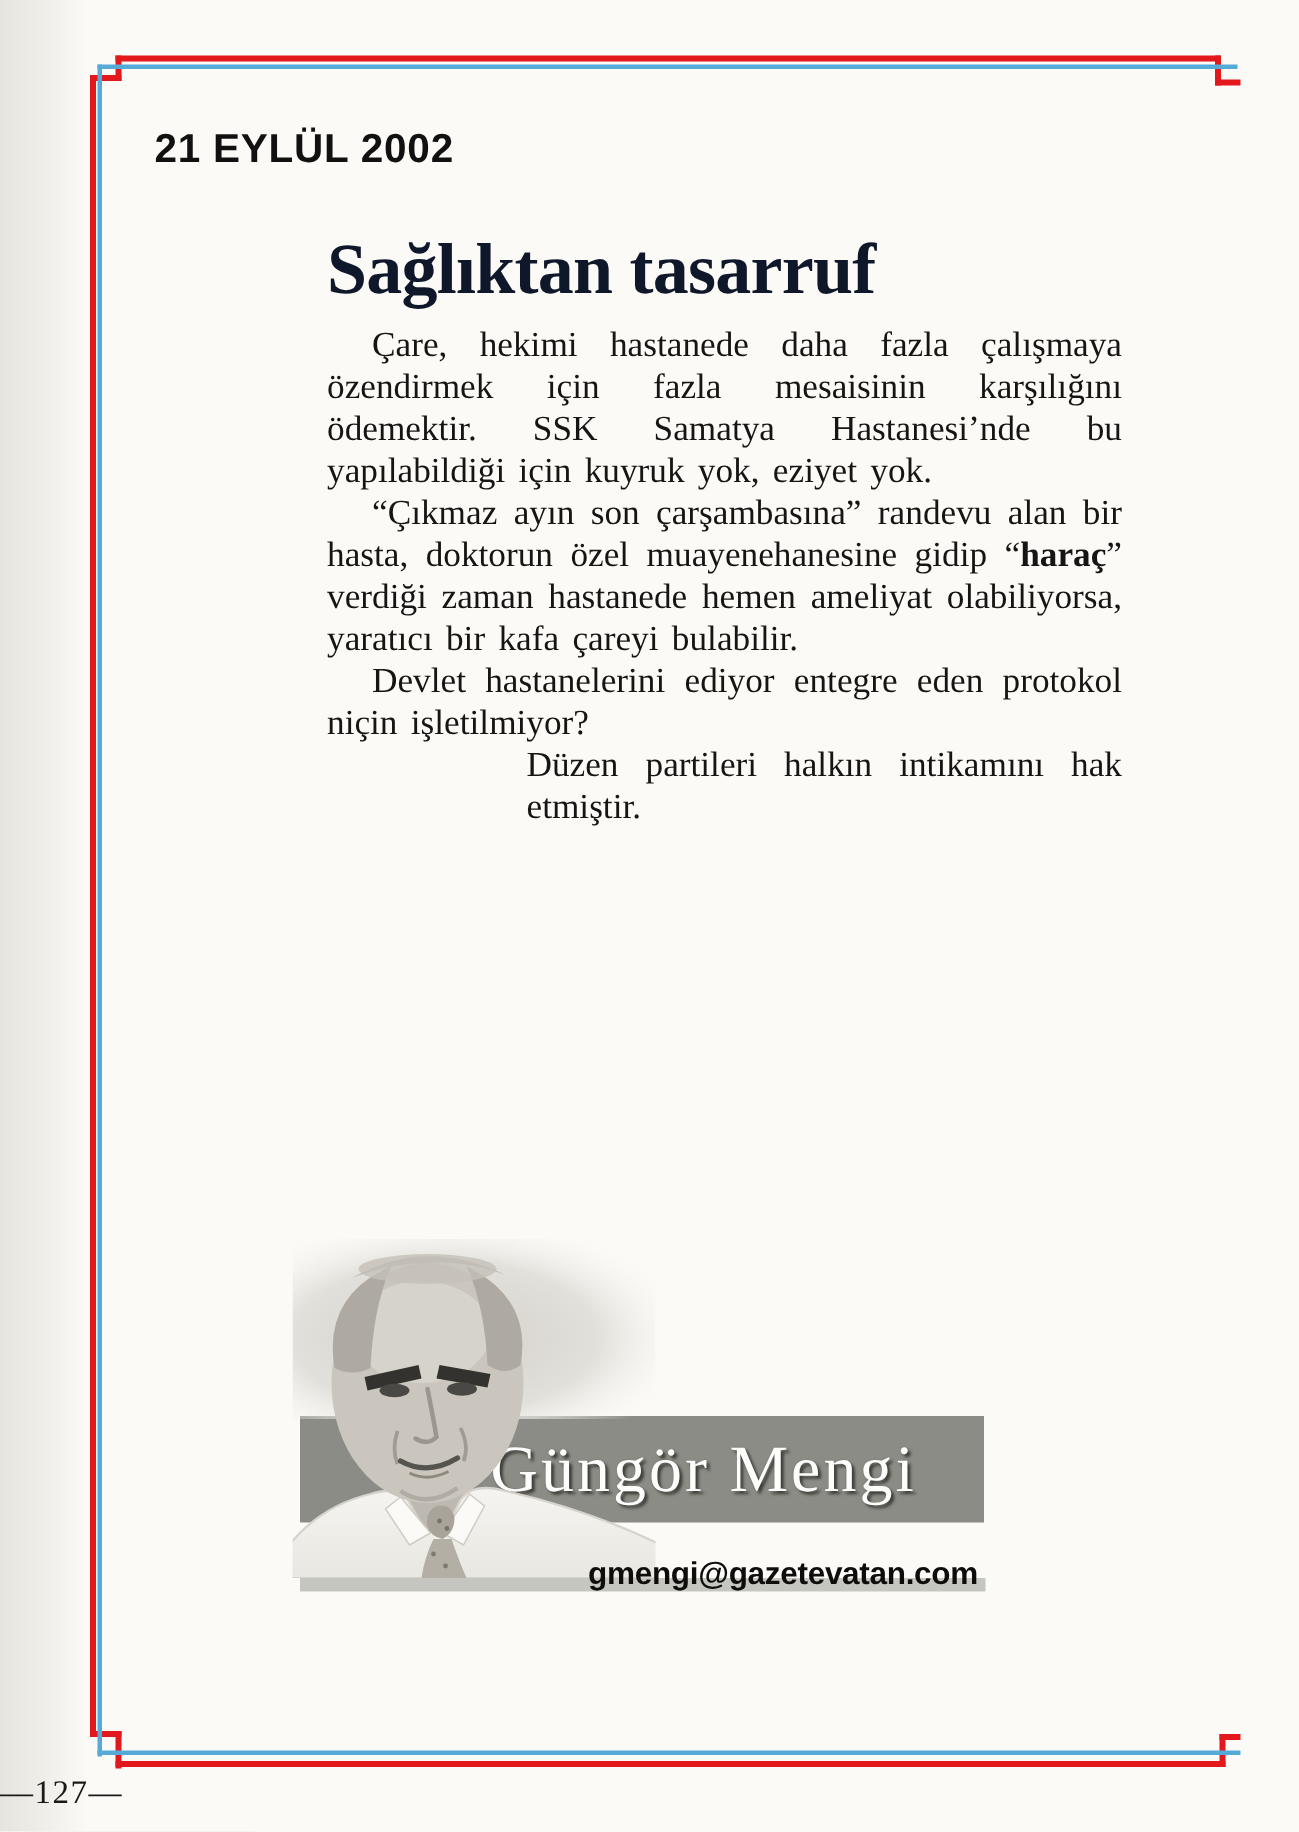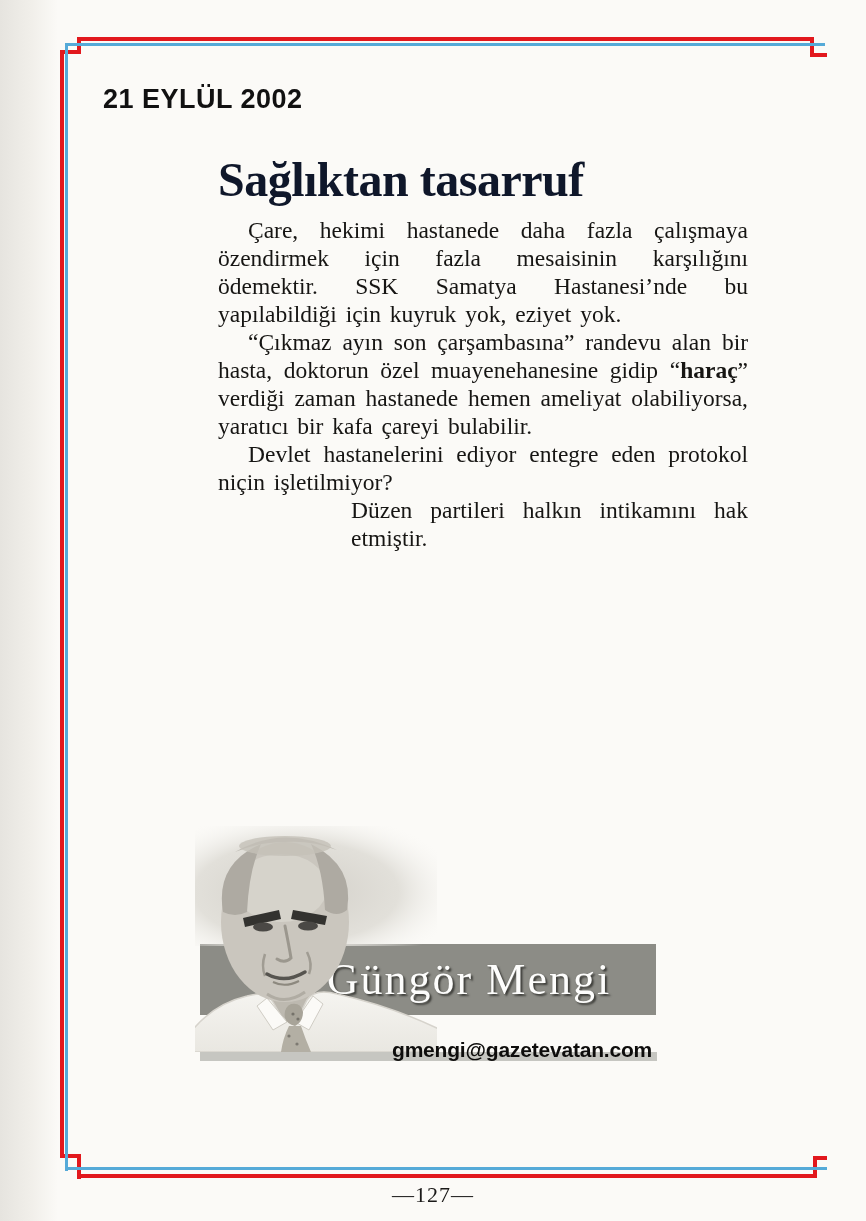--- a/index.html
+++ b/index.html
@@ -48,21 +48,21 @@
        background:var(--band_gray,#8c8c86);display:flex;align-items:center;justify-content:center;
        padding-left:82px;box-sizing:border-box;}
   .name-band span{font-size:44px;letter-spacing:2px;color:#fdfdfc;
        text-shadow:2px 2px 2px #3e3e3a, 0 0 1px #6a6a64;}
   .email{position:absolute;left:340px;top:1018px;width:312px;z-index:4;text-align:right;
        font-family:"Liberation Sans","DejaVu Sans",sans-serif;font-weight:bold;font-size:21px;
        letter-spacing:-0.2px;color:#0e0d0c;margin-top:20px;}
   .strip{position:absolute;left:200px;top:1052px;width:457px;height:9px;z-index:1;
        background:var(--strip_gray,#c6c6c1);}
   
-  .pageno{position:absolute;left:0;right:0;top:1182px;text-align:center;font-size:22px;
+  .pageno{position:absolute;left:0;right:0;top:1182px;font-size:22px;
        letter-spacing:1px;color:#1a1918;}
 </style>
 </head>
 <body>
 
 <div class="page">
 
   <div class="left-shade"></div>
 
   <div class="fr r-top"></div>

